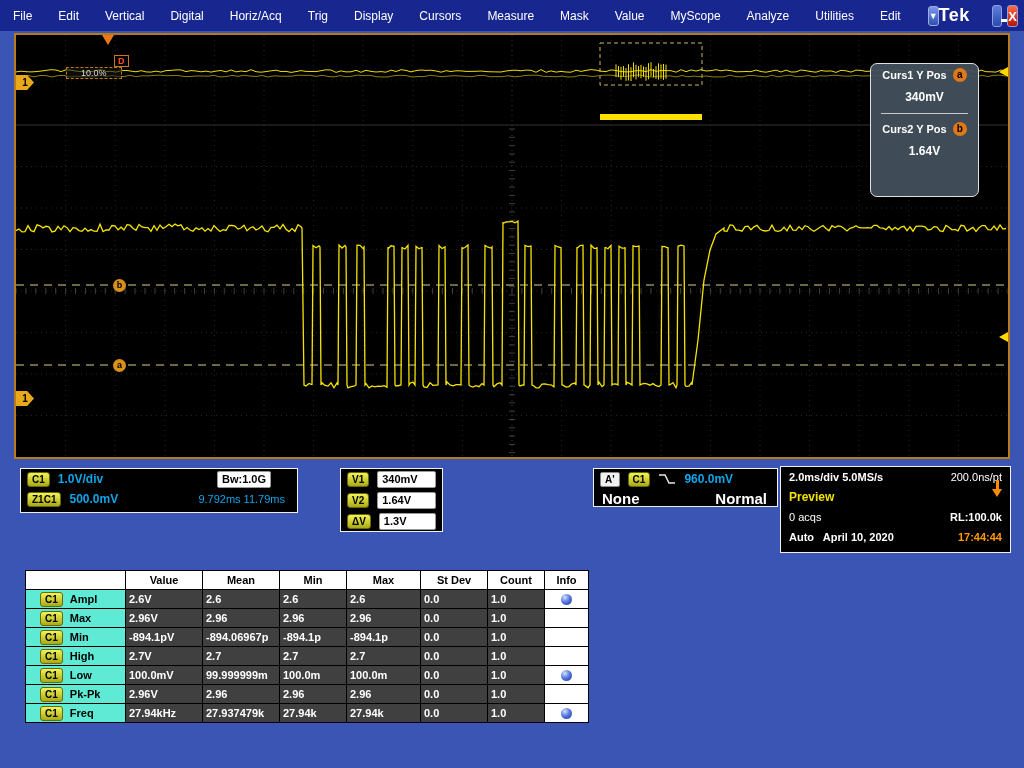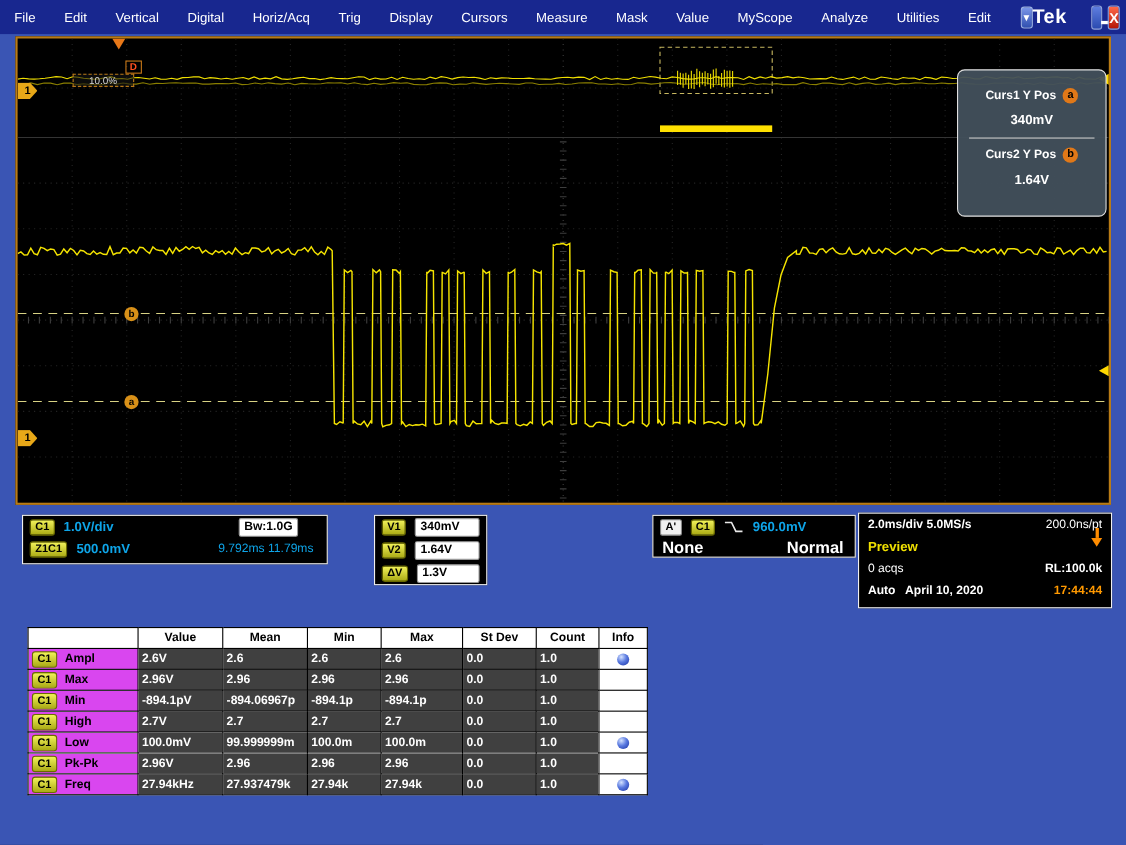--- a/index.html
+++ b/index.html
@@ -34,23 +34,23 @@
     color:#000; font-size:9px; font-weight:bold; text-align:center; line-height:13px; }
   .rarrow { position:absolute; right:0; width:0; height:0; border-top:5px solid transparent;
     border-bottom:5px solid transparent; border-right:9px solid #ffd800; }
   .trigmark { position:absolute; left:86px; top:0; width:0; height:0;
     border-left:6px solid transparent; border-right:6px solid transparent; border-top:10px solid #e87818; }
   .trigpos { position:absolute; left:50px; top:32px; border:1px dashed #b87818; color:#d8d8d8;
     font-size:9px; padding:0 14px; background:rgba(20,20,20,.6); }
   .dbox { position:absolute; left:98px; top:20px; border:1px solid #c87818; color:#ff5020;
     font-size:9px; font-weight:bold; padding:0 3px; }
 
-  .curs-panel { position:absolute; left:854px; top:28px; width:136px; height:134px;
+  .curs-panel { position:absolute; left:854px; top:28px; width:109px; height:134px;
     background:rgba(66,80,92,.95); border:1px solid #e0e0e0; border-radius:7px; color:#fff;
-    padding-top:16px; }
+    padding-top:4px; }
   .cp-row { display:flex; justify-content:center; align-items:center; gap:6px;
     font-size:11px; font-weight:bold; }
   .cp-circ { width:14px; height:14px; border-radius:50%; background:#e07818; color:#000;
     font-size:10px; font-weight:bold; text-align:center; line-height:14px; }
   .cp-val { text-align:center; font-size:12px; font-weight:bold; margin-top:8px; }
   .cp-div { border-top:1px solid #c8c8c8; margin:9px 10px 8px 10px; }
 
   
   .cbox { position:absolute; background:#000; border:1px solid #f0f0f0; color:#fff; }
   .crow { display:flex; align-items:center; gap:8px; padding:2px 6px; height:20px; }
@@ -78,21 +78,21 @@
   .arrow-stem { width:3px; height:9px; background:#ff8c00; margin:0 auto; }
   .arrow-head { width:0; height:0; border-left:5px solid transparent; border-right:5px solid transparent;
     border-top:8px solid #ff8c00; }
 
   
   #meas-table { position:absolute; left:25px; top:570px; border-collapse:collapse;
     background:#fff; table-layout:fixed; width:563px; }
   #meas-table th, #meas-table td { border:1px solid #000; height:19px; font-size:11px; overflow:hidden; white-space:nowrap; }
   #meas-table th { background:#fff; color:#000; font-weight:bold; text-align:center; }
   #meas-table td.dk { background:#404040; color:#fff; font-weight:bold; padding:0 3px; text-align:left; }
-  #meas-table td.lbl { background:#d946ef; padding:0 3px; }
+  #meas-table td.lbl { background:#5eead4; padding:0 14px; }
   #meas-table td.lbl b { margin-left:7px; font-size:11px; }
   #meas-table td.info { background:#fff; text-align:center; }
   .sphere { display:inline-block; width:11px; height:11px; border-radius:50%; vertical-align:middle;
     background:radial-gradient(circle at 35% 30%, #d4e2ff, #5a7ae0 45%, #1830a0); }
   .c0{width:100px}.c1{width:77px}.c2{width:77px}.c3{width:67px}.c4{width:74px}.c5{width:67px}.c6{width:57px}.c7{width:44px}
 </style>
 </head>
 <body>
 
 <div class="root">

